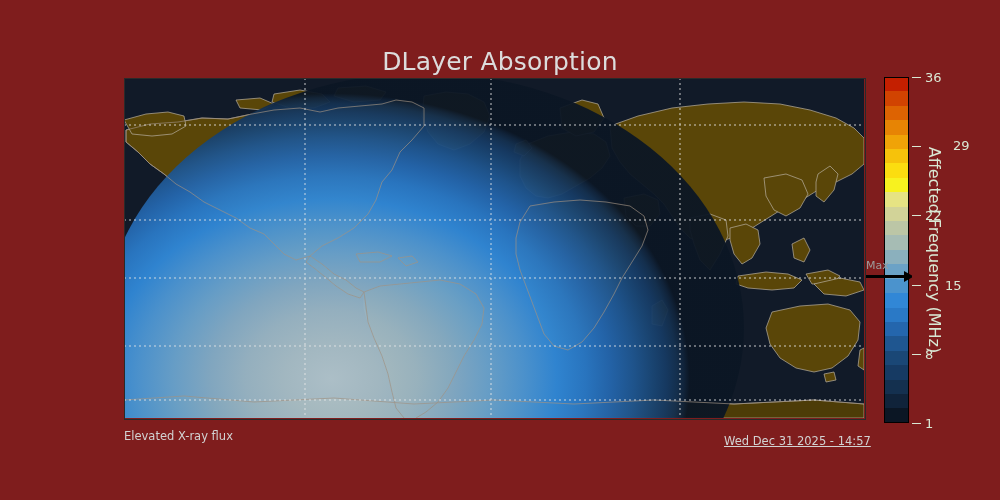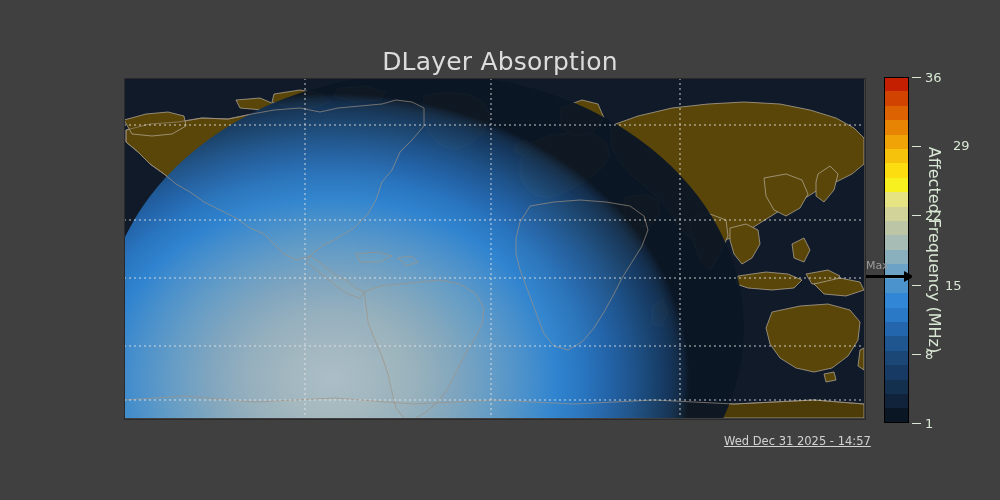--- a/index.html
+++ b/index.html
@@ -1,21 +1,21 @@
 <!DOCTYPE html>
 <html><head>
 <meta charset="utf-8">
 <style>
   html,body{margin:0;padding:0;background:#0d0d0d;}
   body{
     width:1000px;height:500px;overflow:hidden;position:relative;
     font-family:"DejaVu Sans","Liberation Sans",sans-serif;
     color:#e8e8e8;
   }
-  #root{position:absolute;inset:0;background:#404040;}
+  #root{position:absolute;inset:0;background:#7f1d1d;}
 
   
   .title{
     position:absolute;left:0;top:47px;width:1000px;text-align:center;
     font-size:25px;color:#dcdcdc;letter-spacing:.2px;
   }
 
   
   .map-wrap{
     position:absolute;left:124px;top:78px;width:740px;height:340px;
@@ -267,18 +267,19 @@
 
   <div class="max-marker" style="top: 258.714px;">
     <span class="mx-text">Max</span>
     <svg width="46" height="13">
       <line x1="0" y1="6.5" x2="38" y2="6.5" stroke="#000" stroke-width="3"></line>
       <polygon points="38,1 48,6.5 38,12" fill="#000"></polygon>
     </svg>
   </div>
 
   <div class="status">
+    <div>Elevated X-ray flux</div>
   </div>
 
   <div class="stamp">Wed Dec 31 2025 - 14:57</div>
 
 
 </div>
 
 </body></html>

